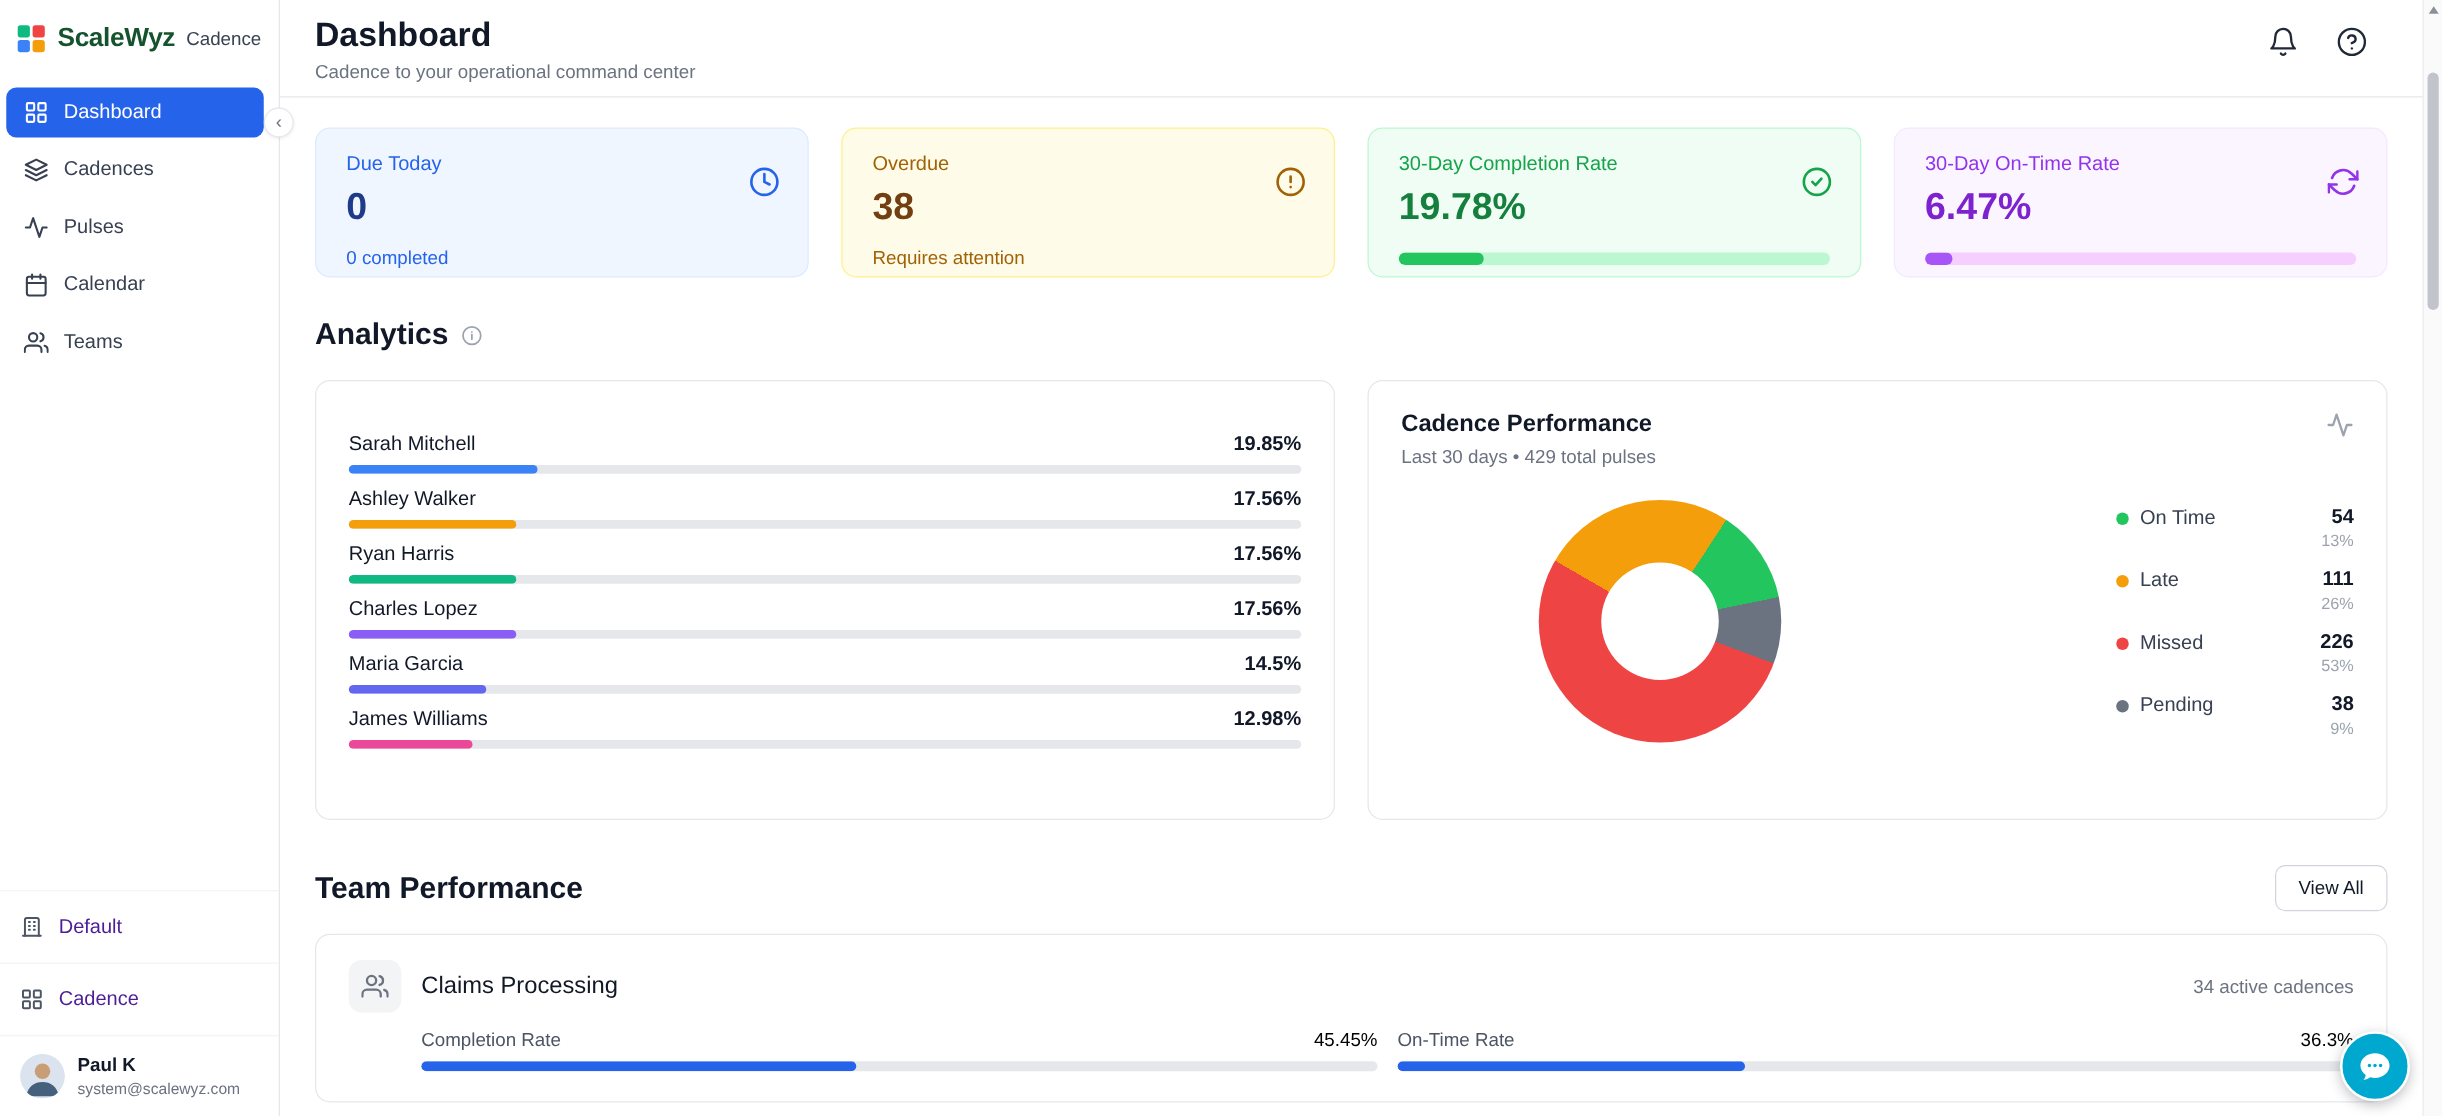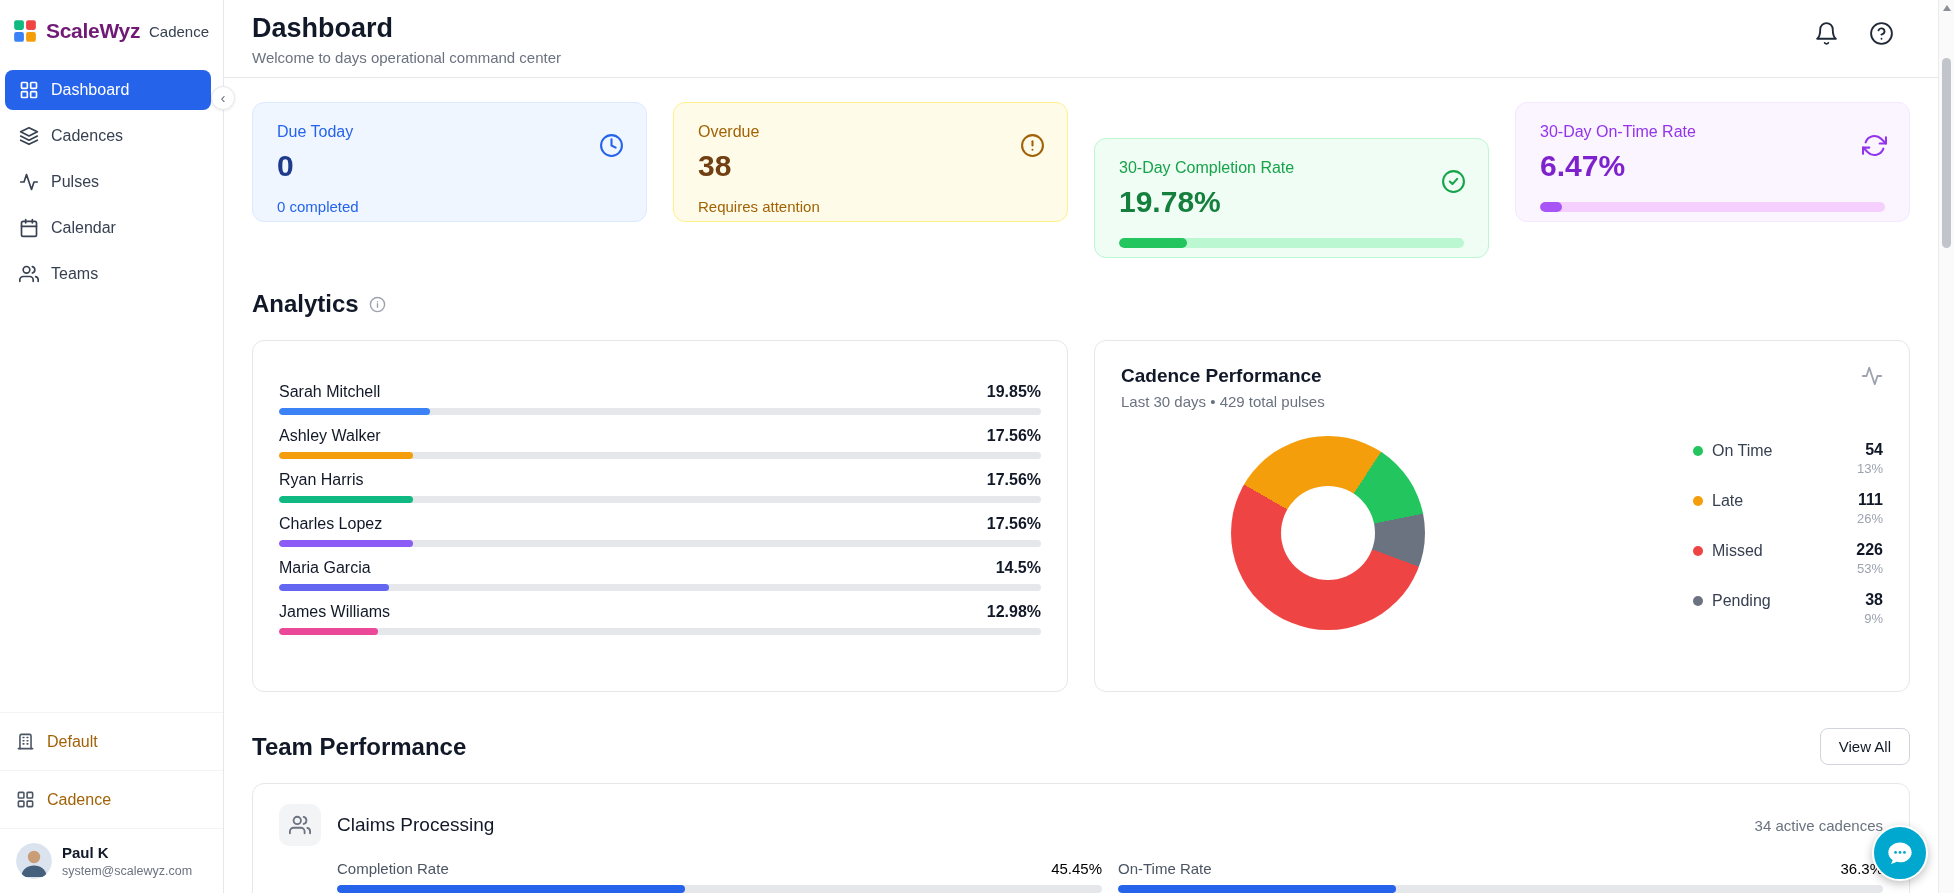--- a/index.html
+++ b/index.html
@@ -7,34 +7,34 @@
   body {
     font-family: "Liberation Sans", sans-serif;
     background:#fff; color:#111827; display:flex; position:relative;
   }
   svg { display:block; }
 
   
   .sidebar { width:224px; min-width:224px; background:#fff; border-right:1px solid #e5e7eb;
              display:flex; flex-direction:column; position:relative; z-index:2; }
   .brand-row { display:flex; align-items:center; gap:8px; padding:18px 14px 18px 12px; }
-  .brand-name { font-size:21px; font-weight:bold; letter-spacing:-0.3px; color:#701a75; }
+  .brand-name { font-size:21px; font-weight:bold; letter-spacing:-0.3px; color:#14532d; }
   .brand-product { margin-left:auto; font-size:15px; color:#374151; }
   .nav { display:flex; flex-direction:column; gap:6px; margin-top:8px; }
   .nav-item { display:flex; align-items:center; gap:12px; height:40px; padding:0 14px;
               margin:0 12px 0 5px; border-radius:8px; color:#374151; font-size:16px; cursor:pointer; }
   .nav-item svg { width:20px; height:20px; }
   .nav-item.active { background:#2563eb; color:#fff; font-weight:500; }
   .collapse-btn { position:absolute; right:-12px; top:86px; width:24px; height:24px; border-radius:50%;
                   background:#fff; border:1px solid #e5e7eb; color:#6b7280; font-size:15px; line-height:21px;
                   text-align:center; box-shadow:0 1px 3px rgba(0,0,0,.08); cursor:pointer; z-index:6; }
   .sidebar-bottom { margin-top:auto; }
   .s-divider { height:1px; background:#f3f4f6; }
   .bottom-item { display:flex; align-items:center; gap:12px; height:57px; padding:0 16px;
-                 color:#a16207; font-size:16px; cursor:pointer; }
+                 color:#4c1d95; font-size:16px; cursor:pointer; }
   .bottom-item svg { width:19px; height:19px; color:#4b5563; }
   .profile { display:flex; align-items:center; gap:10px; padding:14px 16px; cursor:pointer; }
   .avatar { width:36px; height:36px; border-radius:50%; overflow:hidden; flex:none; }
   .profile-name { font-size:15px; font-weight:bold; color:#111827; }
   .profile-email { font-size:12.5px; color:#6b7280; margin-top:3px; }
 
   
   .main { flex:1; display:flex; flex-direction:column; min-width:0; position:relative; }
   .page-header { display:flex; justify-content:space-between; align-items:flex-start;
                  padding:13px 60px 11px 28px; border-bottom:1px solid #e5e7eb; }
@@ -54,21 +54,21 @@
   .stat-icon { position:absolute; right:22px; top:30px; }
   .stat-icon svg { width:25px; height:25px; }
   .stat-track { height:10px; border-radius:5px; margin-top:19px; overflow:hidden; }
   .stat-fill { height:100%; border-radius:5px; }
   .c-blue  { background:#eff6ff; border:1px solid #dbeafe; }
   .c-blue .stat-label, .c-blue .stat-sub, .c-blue .stat-icon { color:#2563eb; }
   .c-blue .stat-value { color:#1e3a8a; }
   .c-amber { background:#fefce8; border:1px solid #fef08a; }
   .c-amber .stat-label, .c-amber .stat-sub, .c-amber .stat-icon { color:#a16207; }
   .c-amber .stat-value { color:#713f12; }
-  .c-green { background:#f0fdf4; border:1px solid #bbf7d0;margin-top:36px; }
+  .c-green { background:#f0fdf4; border:1px solid #bbf7d0; }
   .c-green .stat-label, .c-green .stat-icon { color:#16a34a; }
   .c-green .stat-value { color:#15803d; }
   .c-green .stat-track { background:#bbf7d0; }
   .c-green .stat-fill { background:#22c55e; }
   .c-purple { background:#faf5ff; border:1px solid #f3e8ff; }
   .c-purple .stat-label, .c-purple .stat-icon { color:#9333ea; }
   .c-purple .stat-value { color:#7e22ce; }
   .c-purple .stat-track { background:#f5d0fe; }
   .c-purple .stat-fill { background:#a855f7; }
 
@@ -252,21 +252,21 @@
         <div class="profile-email">system@scalewyz.com</div>
       </span>
     </div>
   </div>
 </aside>
 
 <main class="main">
   <header class="page-header">
     <div>
       <div class="page-title">Dashboard</div>
-      <div class="page-subtitle">Welcome to days operational command center</div>
+      <div class="page-subtitle">Cadence to your operational command center</div>
     </div>
     <div class="header-actions">
       <span>
         <svg viewBox="0 0 24 24" fill="none" stroke="currentColor" stroke-width="1.8" stroke-linecap="round" stroke-linejoin="round">
             <path d="M18 8a6 6 0 0 0-12 0c0 7-3 9-3 9h18s-3-2-3-9"></path>
             <path d="M13.7 21a2 2 0 0 1-3.4 0"></path>
           </svg>
       </span>
       <span>
         <svg viewBox="0 0 24 24" fill="none" stroke="currentColor" stroke-width="1.8" stroke-linecap="round" stroke-linejoin="round">

